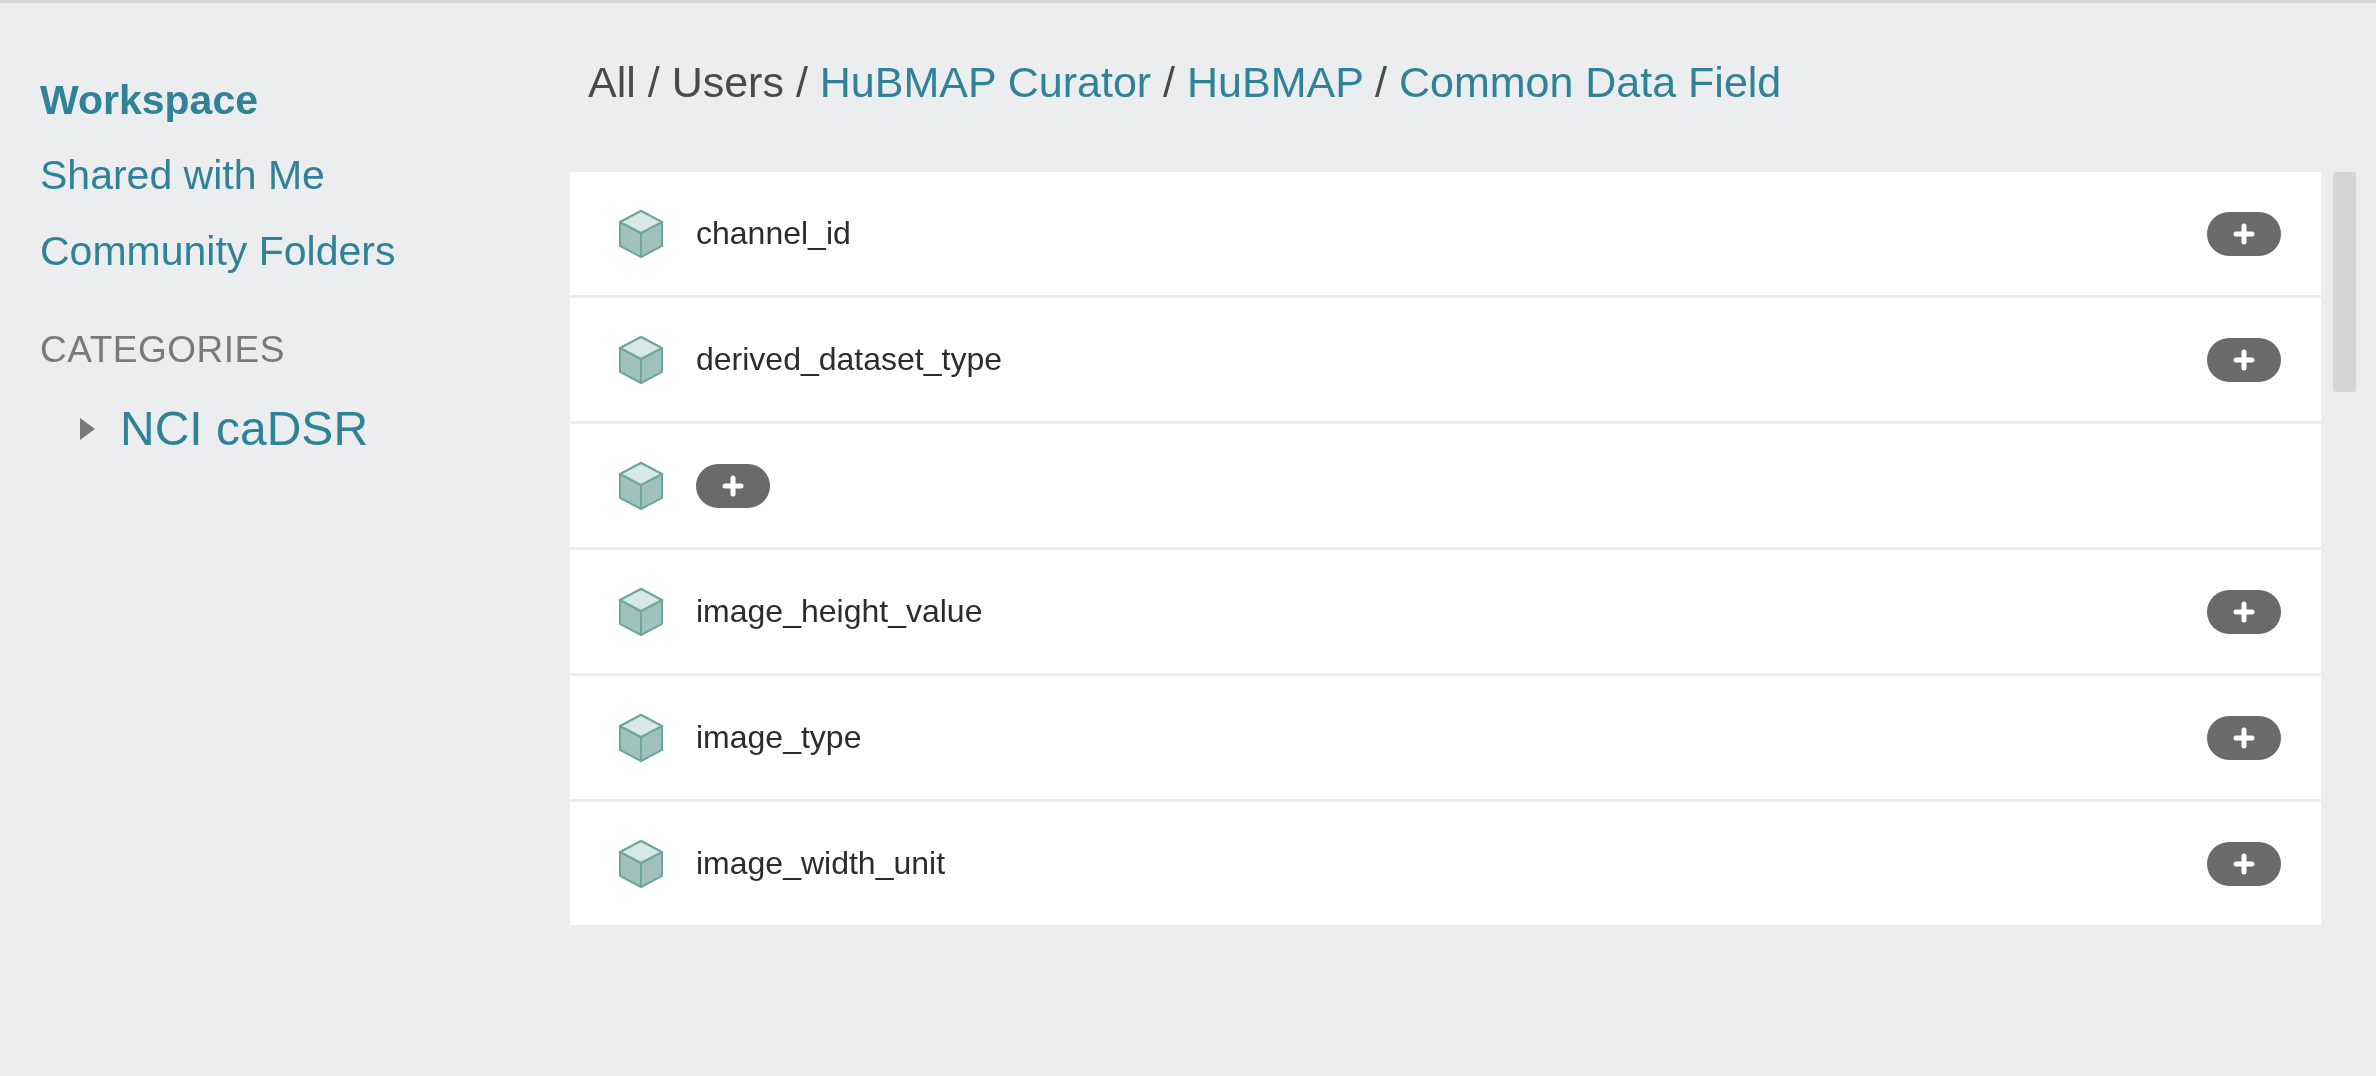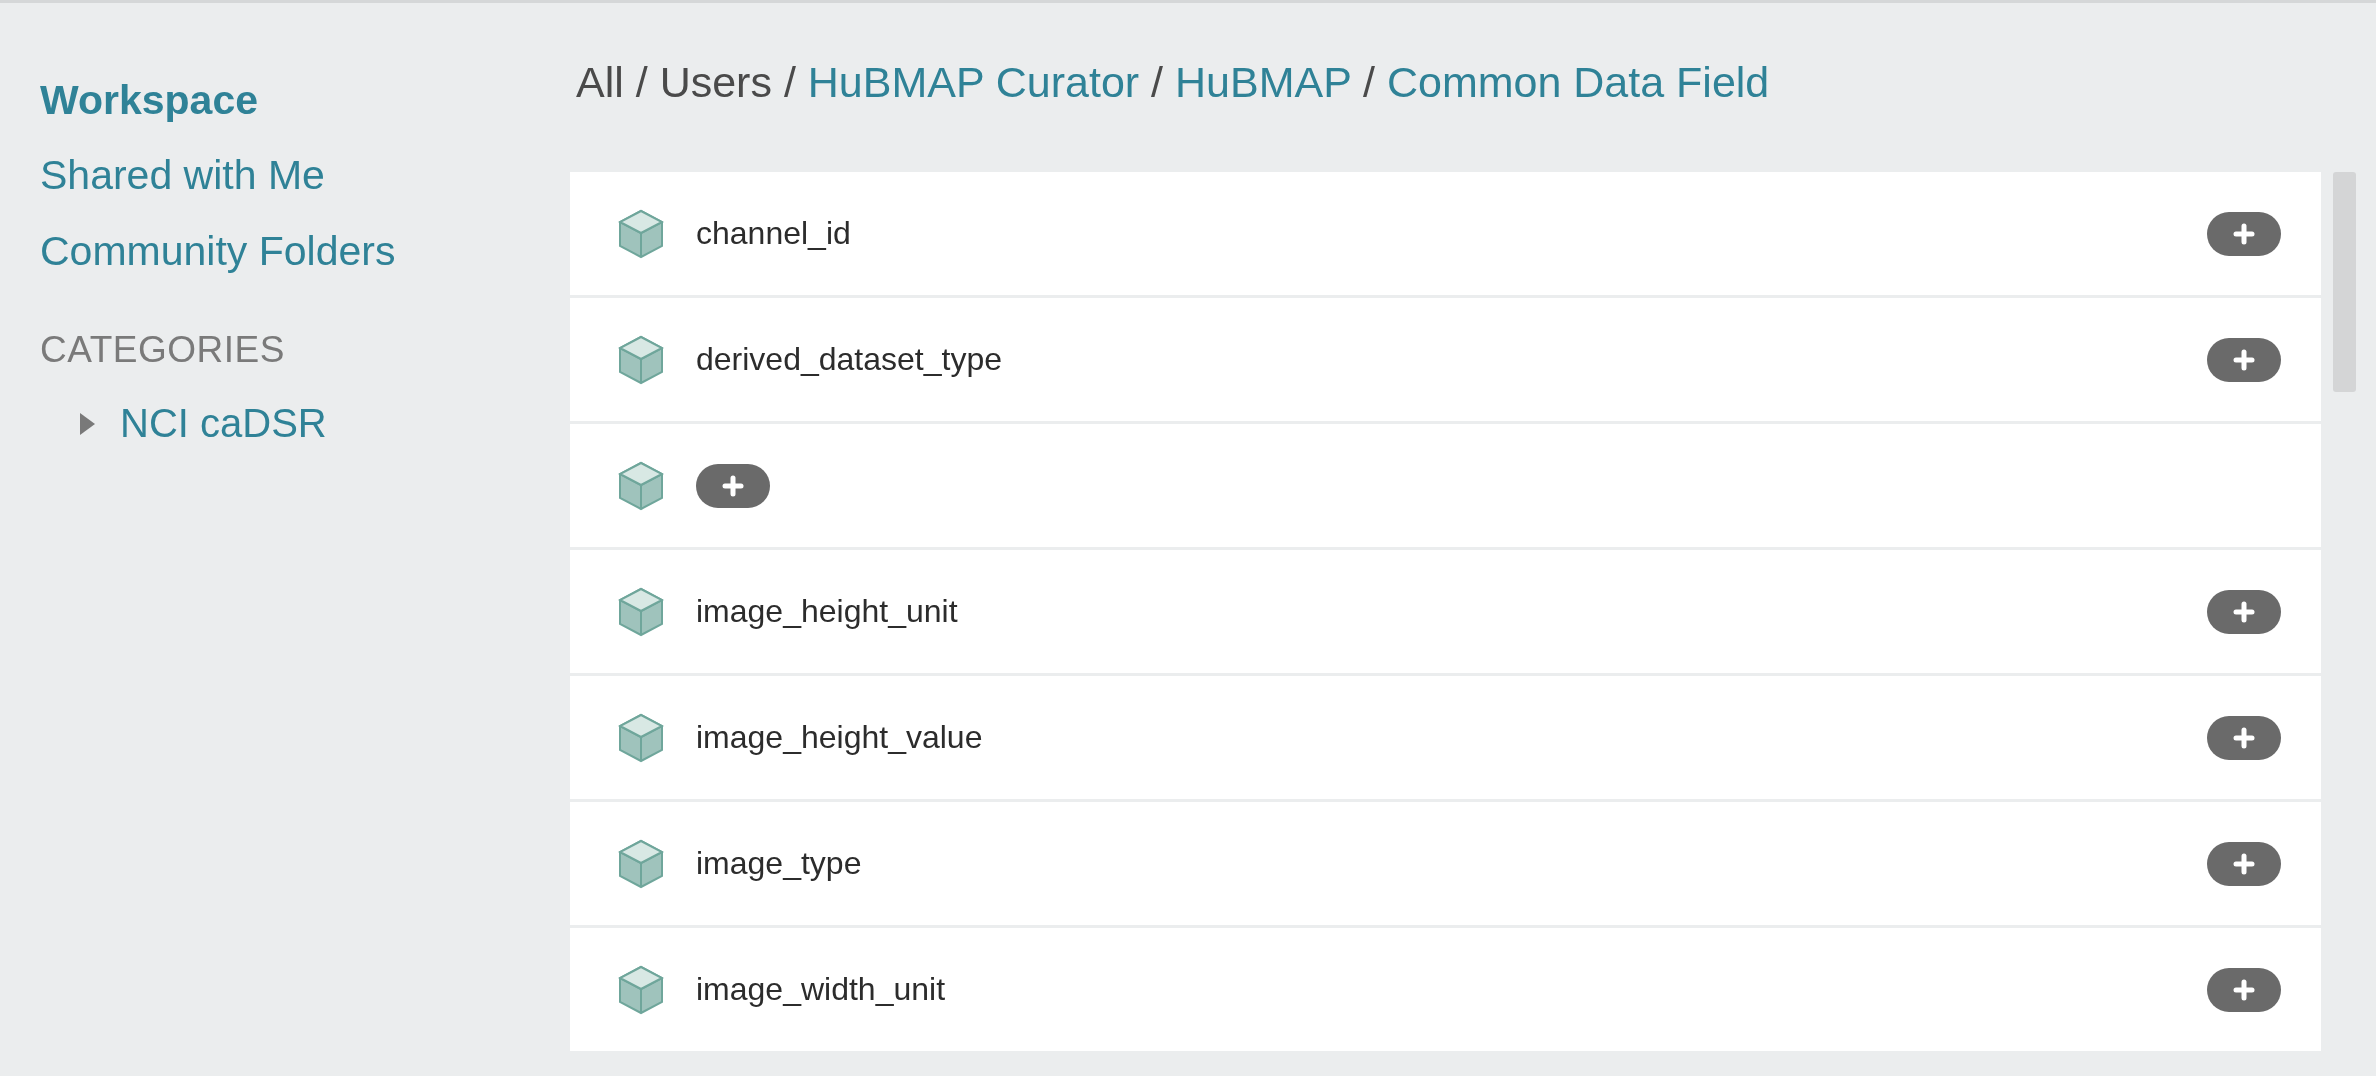--- a/index.html
+++ b/index.html
@@ -37,21 +37,21 @@
       color: #7a7a7a;
       letter-spacing: 0.5px;
       margin-top: 40px;
       margin-bottom: 30px;
     }
     .category-item {
       display: flex;
       align-items: center;
       gap: 25px;
       padding-left: 40px;
-      font-size: 40px;
+      font-size: 48px;
       color: #2f8297;
       cursor: pointer;
     }
     .caret-icon {
       width: 0;
       height: 0;
       border-top: 11px solid transparent;
       border-bottom: 11px solid transparent;
       border-left: 15px solid #797979;
     }
@@ -59,20 +59,21 @@
       flex: 1;
       padding: 55px 20px 0 0;
       display: flex;
       flex-direction: column;
     }
     .breadcrumb {
       font-size: 43px;
       color: #4a4a4a;
       margin-bottom: 65px;
       padding-left: 6px;
+      margin-left: 12px;
     }
     .breadcrumb-link { color: #2f8297; cursor: pointer; }
     .breadcrumb-sep { color: #4a4a4a; }
     .list-container {
       position: relative;
       padding-right: 35px;
     }
     .list {
       display: flex;
       flex-direction: column;
@@ -196,37 +197,20 @@
               </svg>
           </span>
           <span class="plus-btn">
             <svg width="24" height="24" viewBox="0 0 24 24">
                 <line x1="12" y1="4" x2="12" y2="20" stroke="#fff" stroke-width="5" stroke-linecap="round"></line>
                 <line x1="4" y1="12" x2="20" y2="12" stroke="#fff" stroke-width="5" stroke-linecap="round"></line>
               </svg>
           </span>
         </div>
 
-        <div class="list-row">
-          <span class="row-icon">
-            <svg width="46" height="50" viewBox="0 0 46 50">
-                <polygon points="23,2 44,13 44,37 23,48 2,37 2,13" fill="#9fc3bc" stroke="#6fa69b" stroke-width="2"></polygon>
-                <polyline points="2,13 23,24 44,13" fill="none" stroke="#6fa69b" stroke-width="2"></polyline>
-                <line x1="23" y1="24" x2="23" y2="48" stroke="#6fa69b" stroke-width="2"></line>
-                <polygon points="23,2 44,13 23,24 2,13" fill="#d8e8e4" stroke="#6fa69b" stroke-width="2"></polygon>
-              </svg>
-          </span>
-          <span class="row-label">image_height_unit</span>
-          <span class="plus-btn">
-            <svg width="24" height="24" viewBox="0 0 24 24">
-                <line x1="12" y1="4" x2="12" y2="20" stroke="#fff" stroke-width="5" stroke-linecap="round"></line>
-                <line x1="4" y1="12" x2="20" y2="12" stroke="#fff" stroke-width="5" stroke-linecap="round"></line>
-              </svg>
-          </span>
-        </div>
 
         <div class="list-row">
           <span class="row-icon">
             <svg width="46" height="50" viewBox="0 0 46 50">
                 <polygon points="23,2 44,13 44,37 23,48 2,37 2,13" fill="#9fc3bc" stroke="#6fa69b" stroke-width="2"></polygon>
                 <polyline points="2,13 23,24 44,13" fill="none" stroke="#6fa69b" stroke-width="2"></polyline>
                 <line x1="23" y1="24" x2="23" y2="48" stroke="#6fa69b" stroke-width="2"></line>
                 <polygon points="23,2 44,13 23,24 2,13" fill="#d8e8e4" stroke="#6fa69b" stroke-width="2"></polygon>
               </svg>
           </span>

